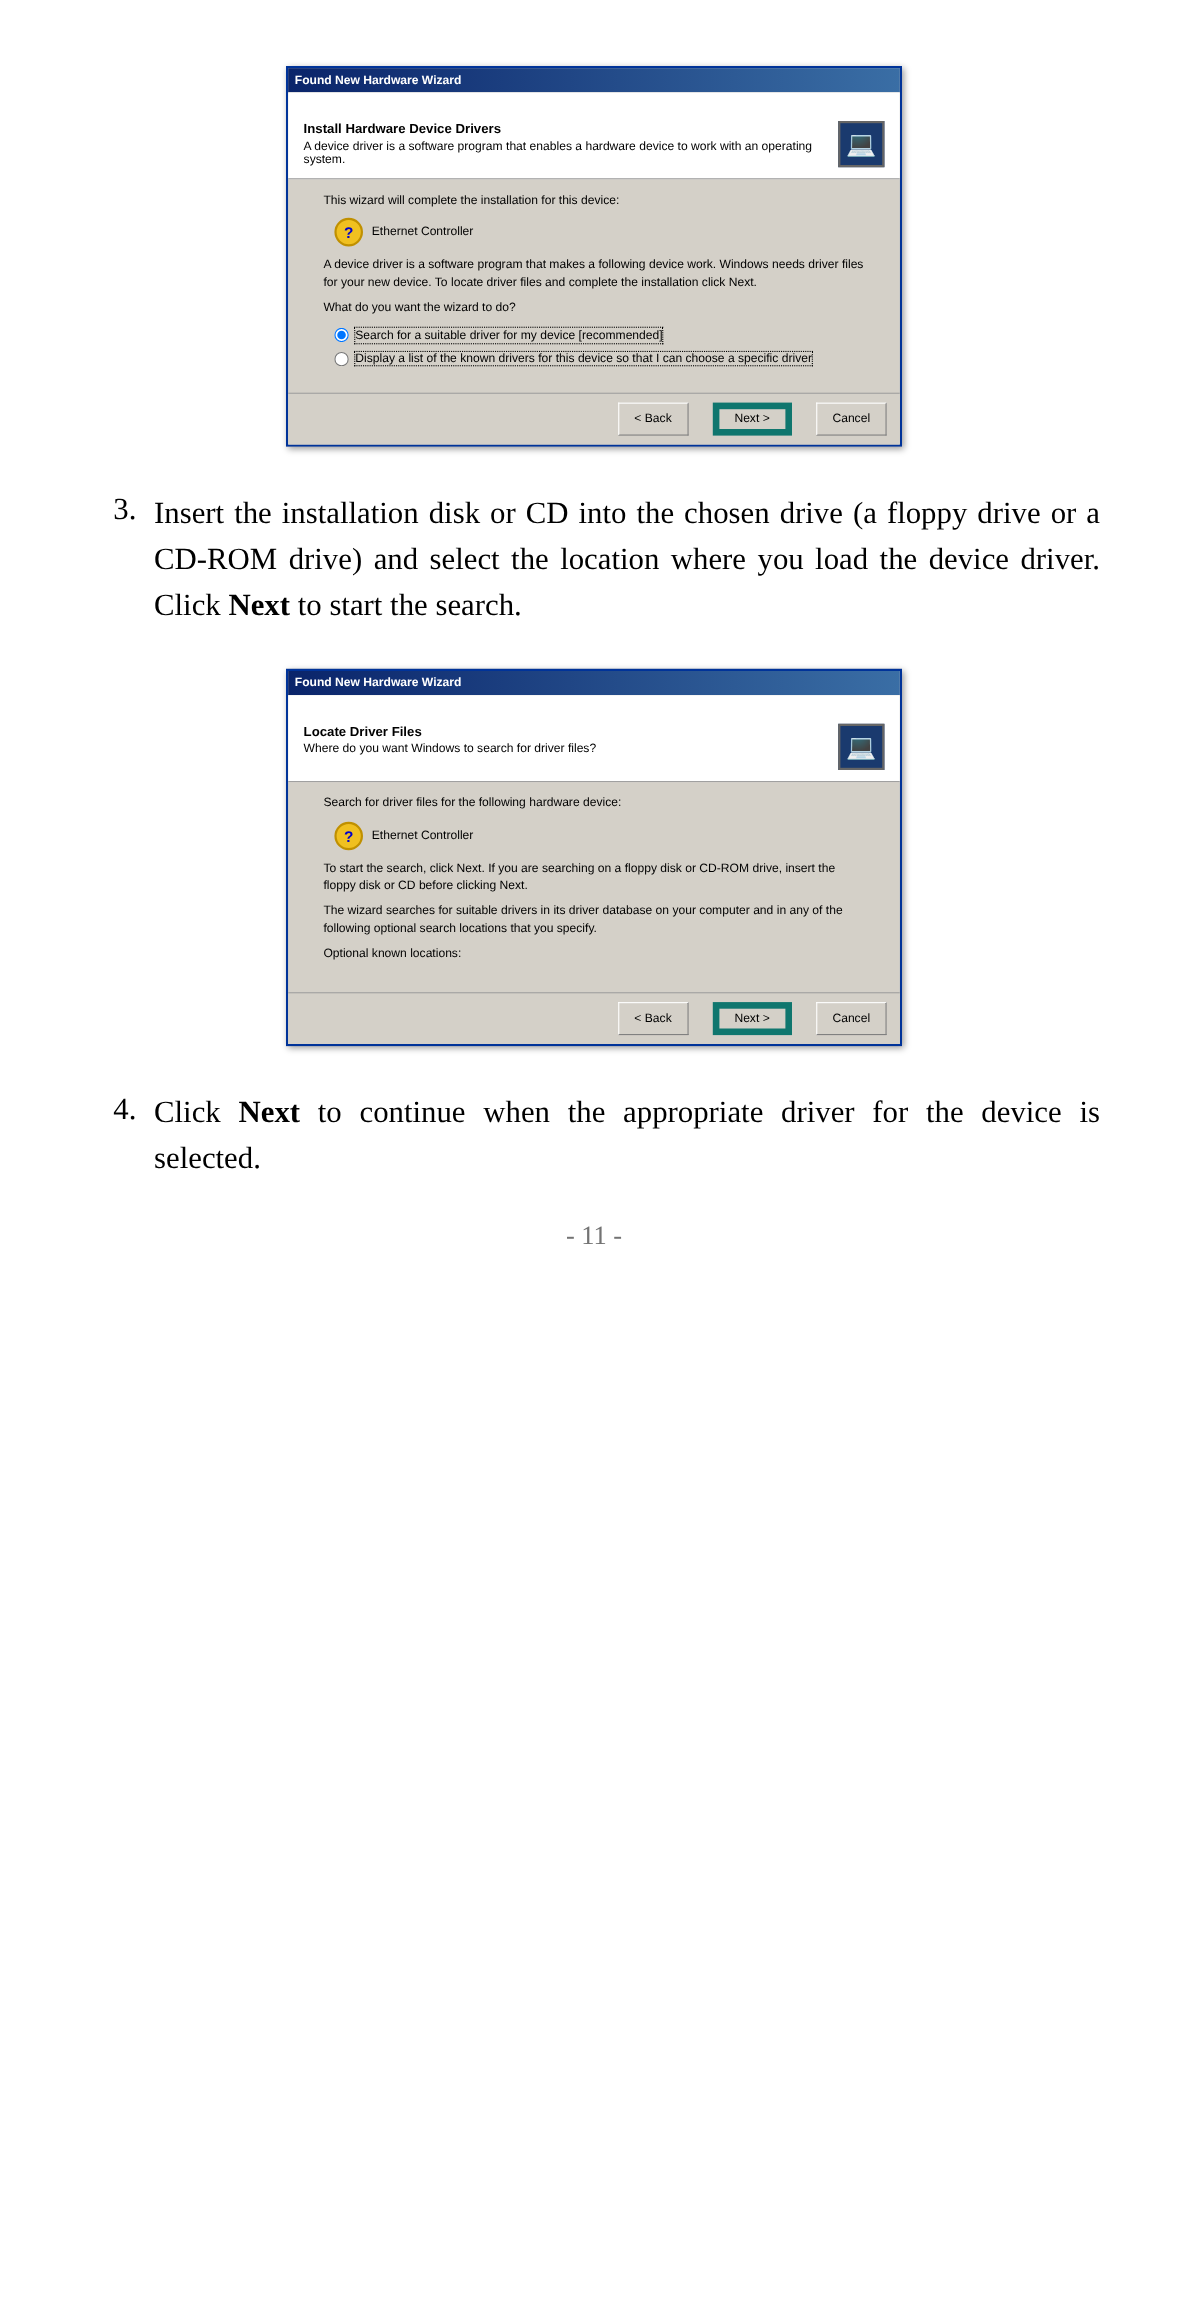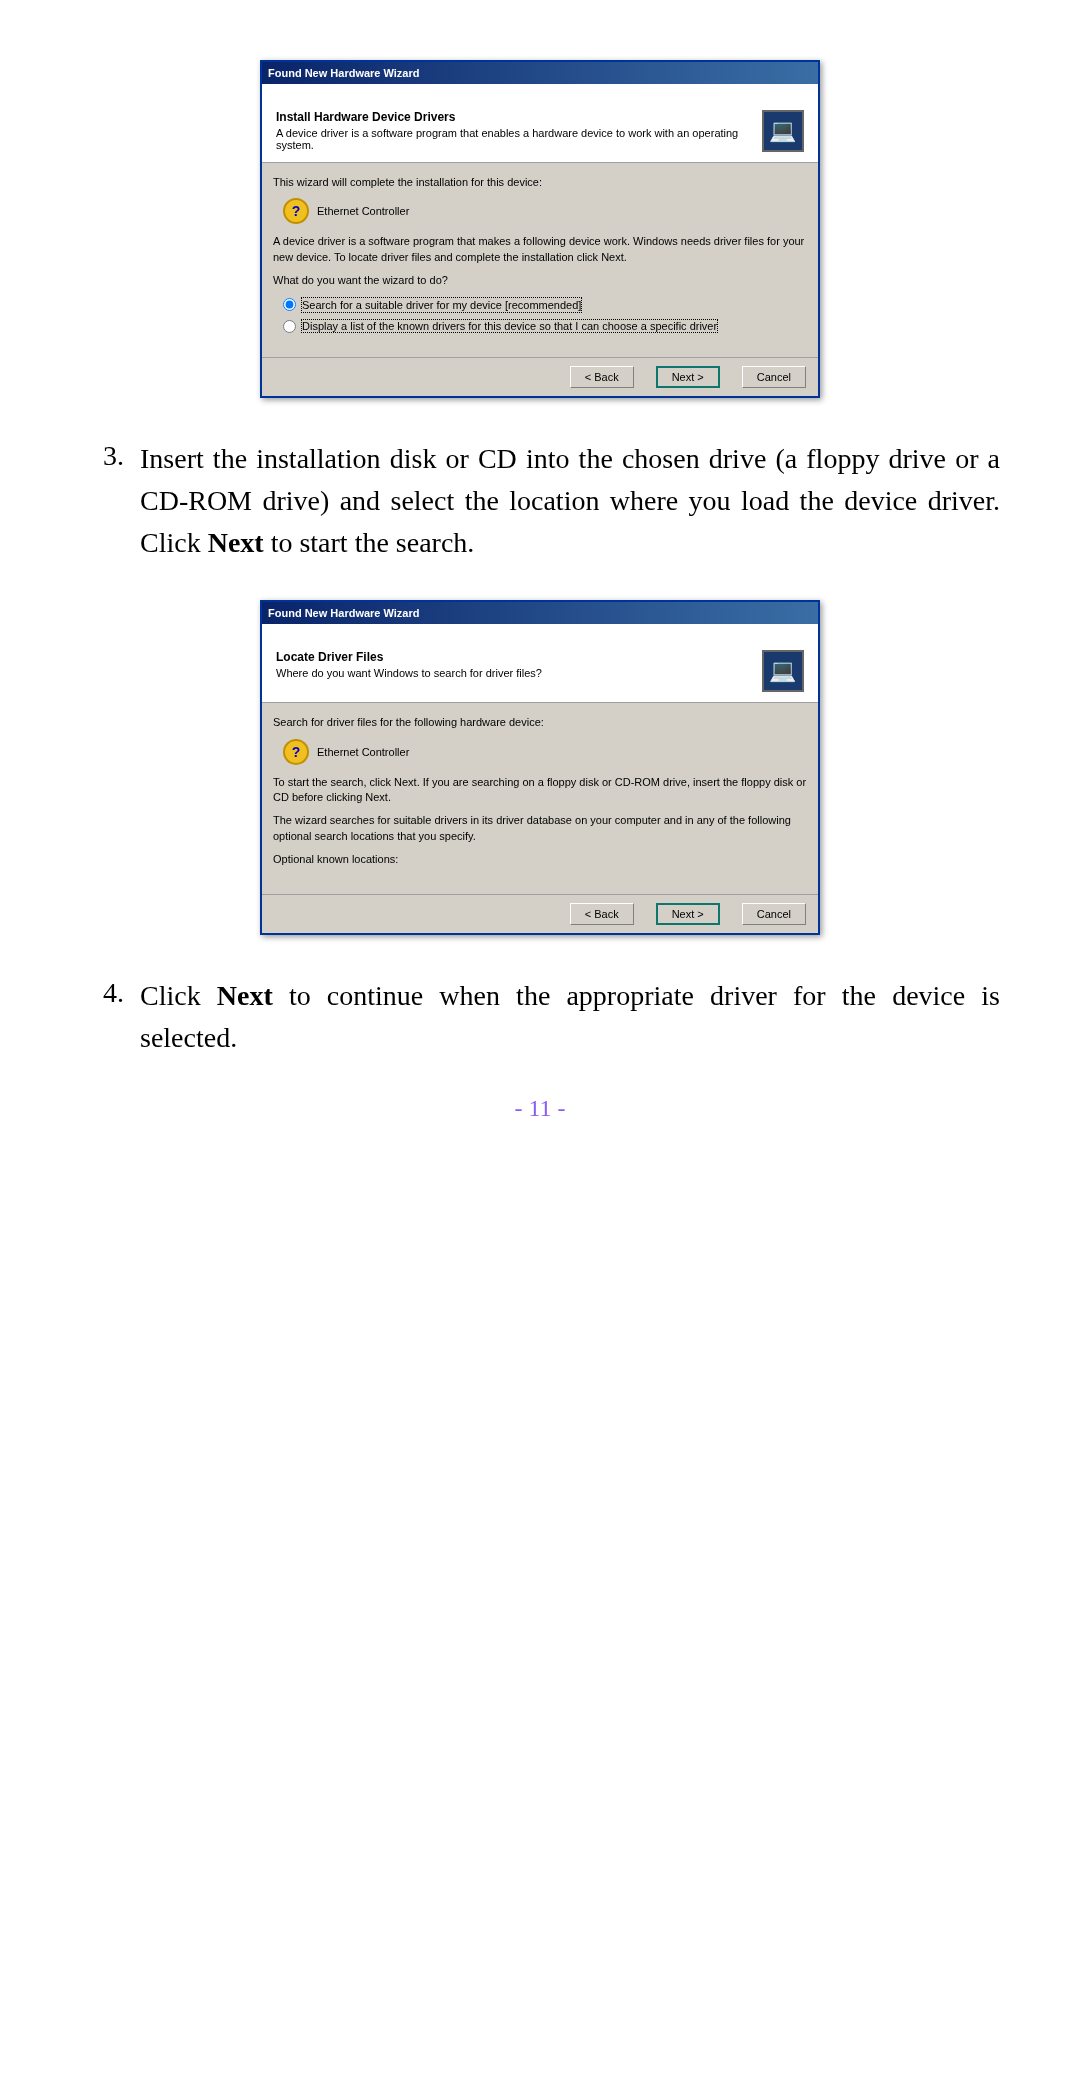--- a/index.html
+++ b/index.html
@@ -75,21 +75,21 @@
       flex-shrink: 0;
       margin-left: 10px;
     }
 
     .hw-icon {
       font-size: 22px;
       color: #fff;
     }
 
     .dialog-content {
-      padding: 12px 11px;
+      padding: 12px 32px;
     }
 
     .dialog-content p {
       font-size: 11px;
       font-family: Tahoma, Arial, sans-serif;
       margin-bottom: 8px;
       line-height: 1.4;
     }
 
     .device-row {
@@ -158,21 +158,21 @@
       padding: 3px 14px;
       background: #d4d0c8;
       border: 1px solid #808080;
       border-top-color: #fff;
       border-left-color: #fff;
       cursor: pointer;
       min-width: 60px;
     }
 
     .btn-default {
-      border: 2px solid #0f766e;
+      border: 6px solid #0f766e;
     }
 
     
     .checkbox-group {
       margin: 6px 0 6px 10px;
     }
 
     .checkbox-option {
       display: flex;
       align-items: center;
@@ -219,21 +219,21 @@
 
     .step-text b {
       font-weight: bold;
     }
 
     
     .page-number {
       text-align: center;
       font-size: 24px;
       margin-top: 32px;
-      color: #8b5cf6;
+      color: #737373;
     }
   </style>
 </head>
 <body>
 
 <div class="dialog">
   <div class="dialog-titlebar">
     <span>Found New Hardware Wizard</span>
   </div>
   <div class="dialog-body">

